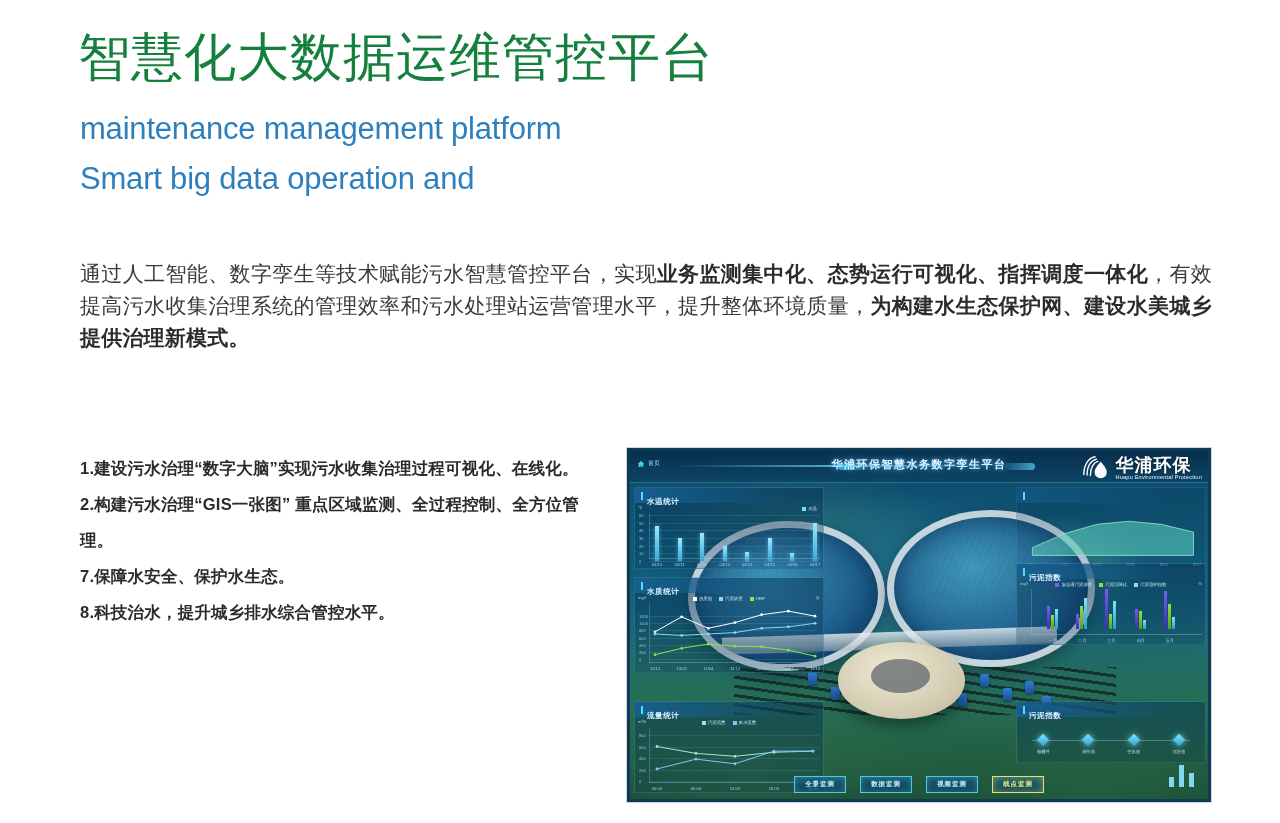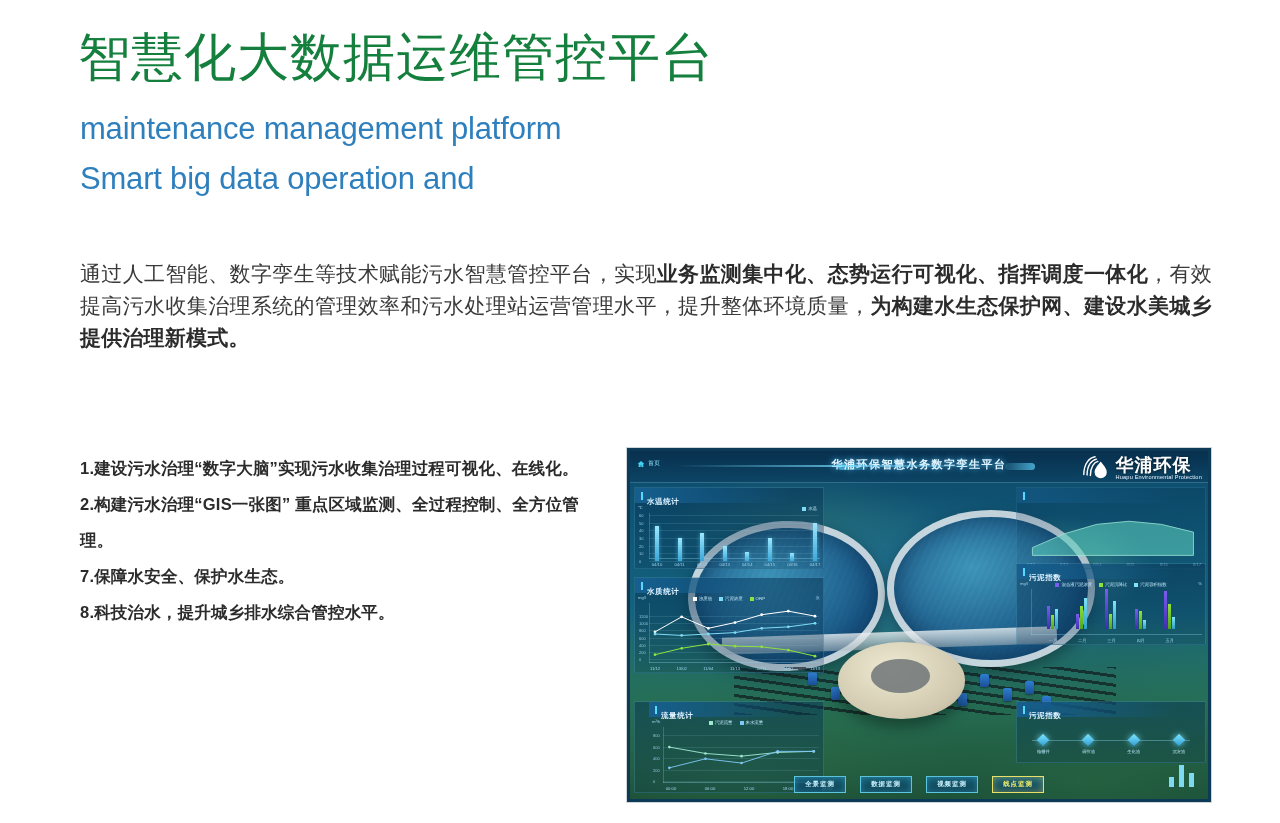--- a/index.html
+++ b/index.html
@@ -426,21 +426,21 @@
             <div class="xlab" style="left: 20px;">11/12</div>
             <div class="xlab" style="left: 46.6667px;">13/02</div>
             <div class="xlab" style="left: 73.3333px;">11/04</div>
             <div class="xlab" style="left: 100px;">11/13</div>
             <div class="xlab" style="left: 126.667px;">11/11</div>
             <div class="xlab" style="left: 153.333px;">11/12</div>
             <div class="xlab" style="left: 180px;">11/13</div>
           </div>
       </div>
 
-      <div class="panel" style="left:4px; top:250px; width:190px; height:92px;padding-left:14px;">
+      <div class="panel" style="left:4px; top:250px; width:190px; height:92px;">
         <div class="panel-hd">
           <span class="bar"></span>
           <span class="t">流量统计</span>
         </div>
         <div class="panel-bd" id="chart-flow">
             <div class="axis-unit">m³/h</div>
             <div class="legend" style="left: 0px; right: 0px; justify-content: center;">
               <span>
                 <i style="background: rgb(159, 232, 208);"></i>
                 <em style="font-style: normal;">污泥流量</em>

